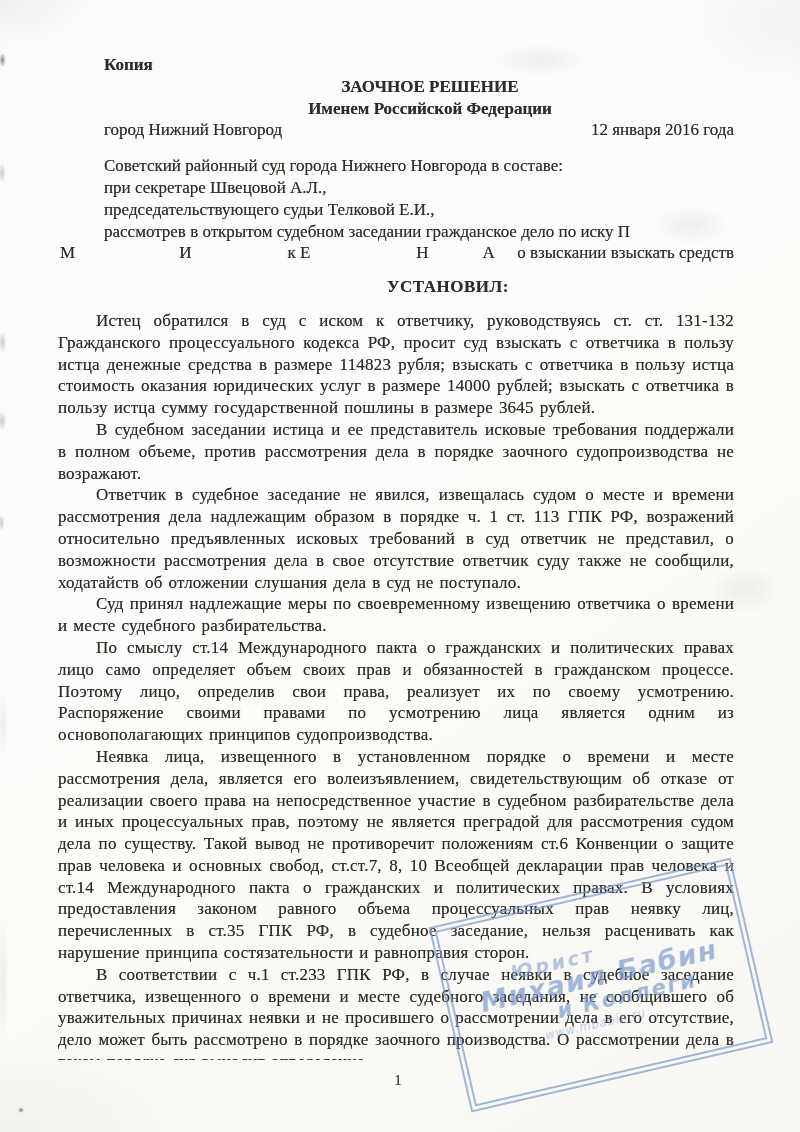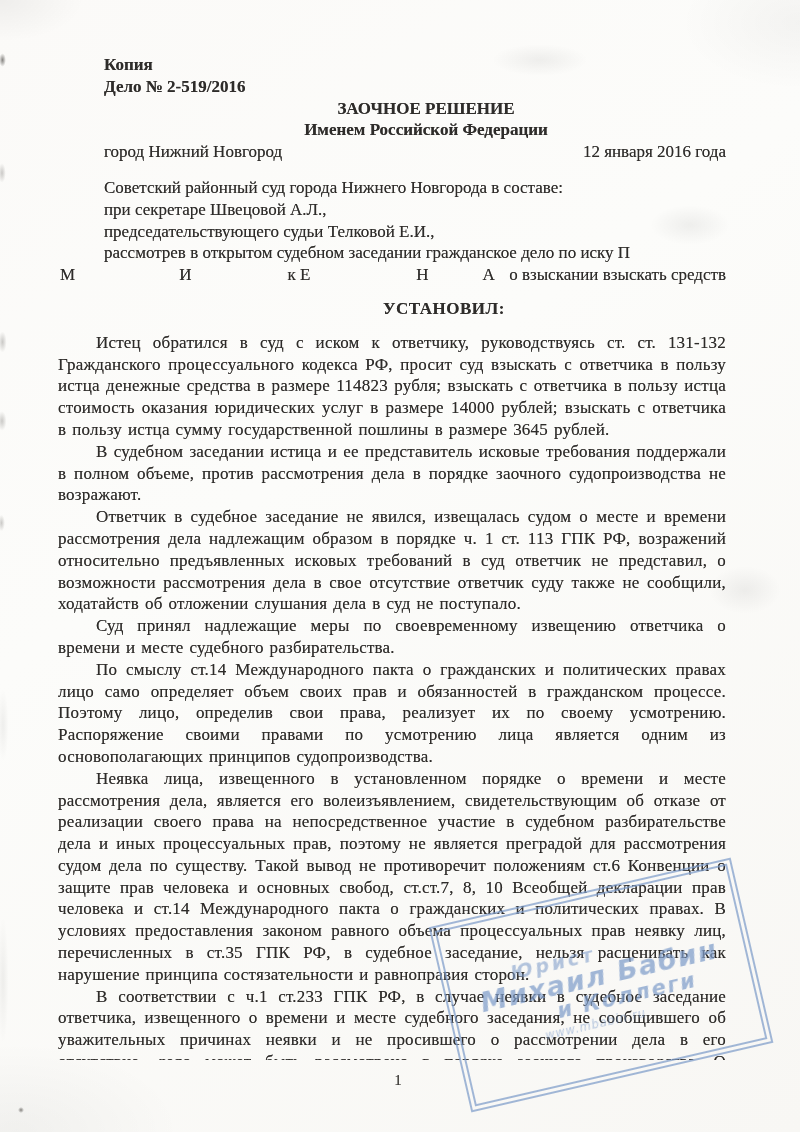--- a/index.html
+++ b/index.html
@@ -8,21 +8,21 @@
     background:#f6f5f2;
     font-family:"Liberation Serif", serif;
   }
   .page{
     position:relative;width:800px;height:1132px;
     background:linear-gradient(145deg,#fbfaf8 0%,#fcfcfa 40%,#f8f7f4 100%);
     overflow:hidden;
   }
   
   .doc{
-    position:absolute;left:0;top:0;right:16px;height:1060px;
+    position:absolute;left:0;top:0;right:8px;height:1060px;
     padding:54px 58px 0 58px;box-sizing:border-box;
     color:#2e2c2a;font-size:17px;line-height:21.8px;
     text-shadow:0 0 0.55px rgba(46,44,42,0.6);
     overflow:hidden;
   }
   .hdr-indent{margin-left:46px;}
   .bold{font-weight:bold;}
   .center-block{text-align:center;position:relative;left:34px;}
   .meta-row{display:flex;justify-content:space-between;align-items:baseline;margin-top:0;}
   .meta-row .city{margin-left:46px;}
@@ -81,21 +81,20 @@
 </head>
 <body>
 
 <div class="page">
 
   <div class="vignette"></div>
 
   <div class="doc">
 
     <div class="bold hdr-indent">Копия</div>
-    <div class="bold hdr-indent">Дело № 2-519/2016</div>
 
     <div class="bold center-block">ЗАОЧНОЕ РЕШЕНИЕ</div>
     <div class="bold center-block">Именем Российской Федерации</div>
 
     <div class="meta-row">
       <span class="city">город Нижний Новгород</span>
       <span>12 января  2016 года</span>
     </div>
 
     <div class="court-lines">

